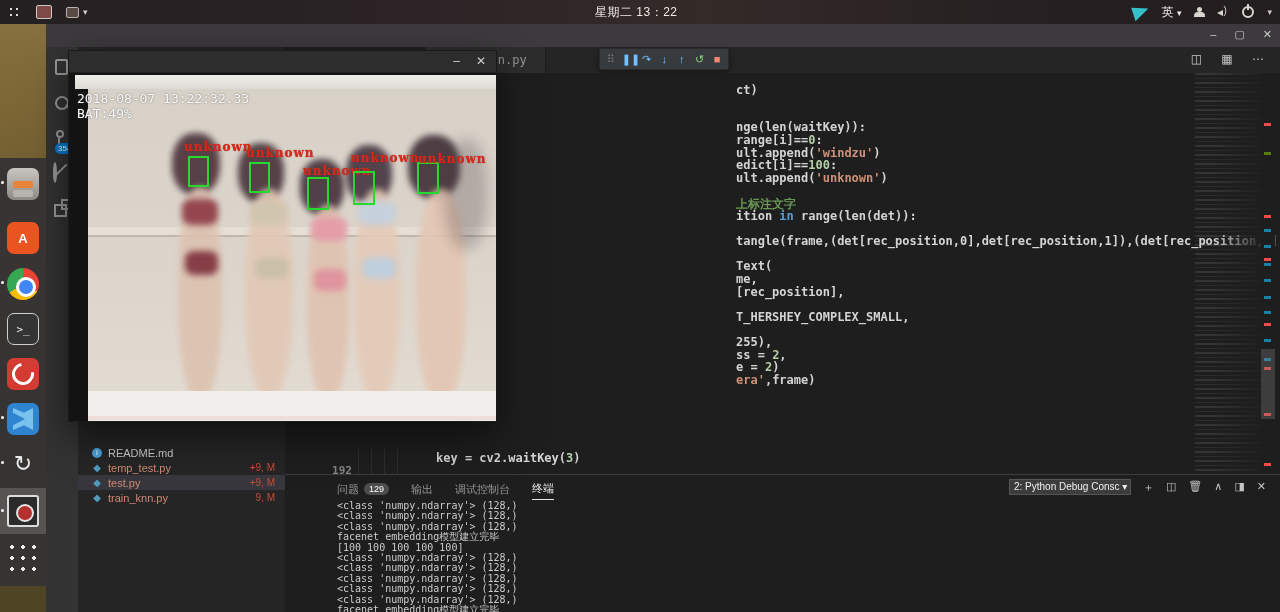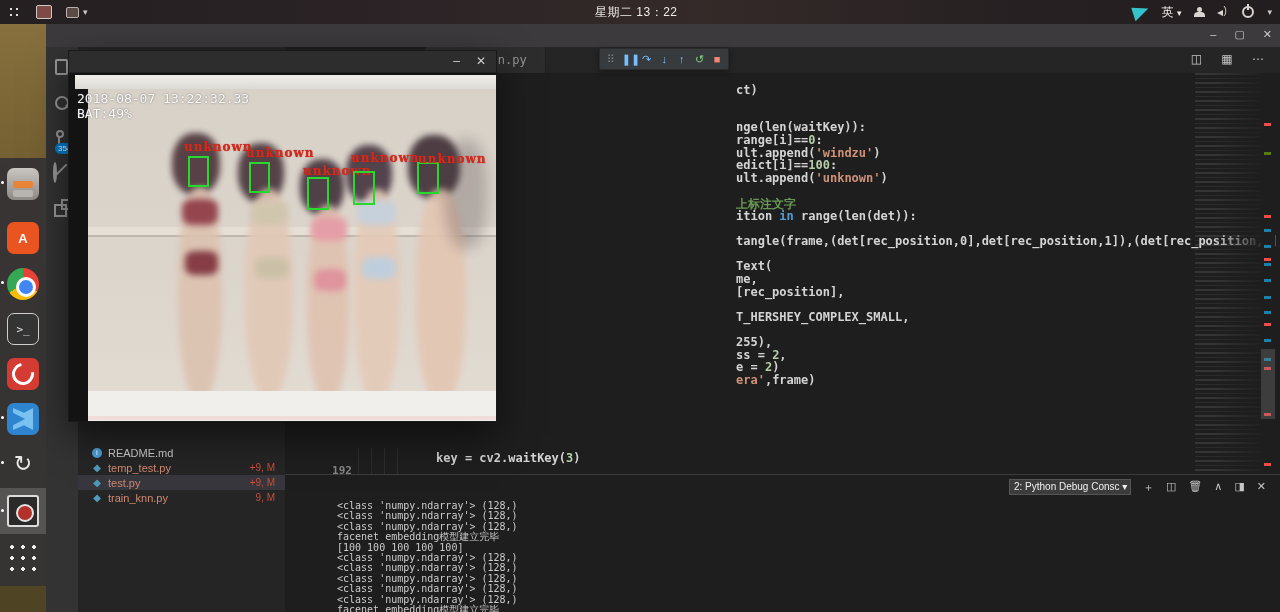--- a/index.html
+++ b/index.html
@@ -334,20 +334,35 @@
         <span class="dbg-btn" style="color: rgb(122, 122, 122);">⠿</span>
         <span class="dbg-btn" style="color: rgb(117, 190, 255);">❚❚</span>
         <span class="dbg-btn" style="color: rgb(117, 190, 255);">↷</span>
         <span class="dbg-btn" style="color: rgb(117, 190, 255);">↓</span>
         <span class="dbg-btn" style="color: rgb(117, 190, 255);">↑</span>
         <span class="dbg-btn" style="color: rgb(137, 209, 133);">↺</span>
         <span class="dbg-btn" style="color: rgb(244, 135, 113);">■</span>
       </div>
 
     <div id="panel">
+      <div id="panel-tabs">
+          <span class="p-tab">
+            <span>问题</span>
+            <span class="p-badge">129</span>
+          </span>
+          <span class="p-tab">
+            <span>输出</span>
+          </span>
+          <span class="p-tab">
+            <span>调试控制台</span>
+          </span>
+          <span class="p-tab active">
+            <span>终端</span>
+          </span>
+        </div>
       <div id="panel-right">
         <span id="console-select"><span>2: Python Debug Consc</span> <span>▾</span></span>
         <span id="panel-actions" style="display:flex;gap:12px;">
             <span class="pr-ico">＋</span>
             <span class="pr-ico">◫</span>
             <span class="pr-ico">🗑</span>
             <span class="pr-ico">∧</span>
             <span class="pr-ico">◨</span>
             <span class="pr-ico">✕</span>
           </span>

